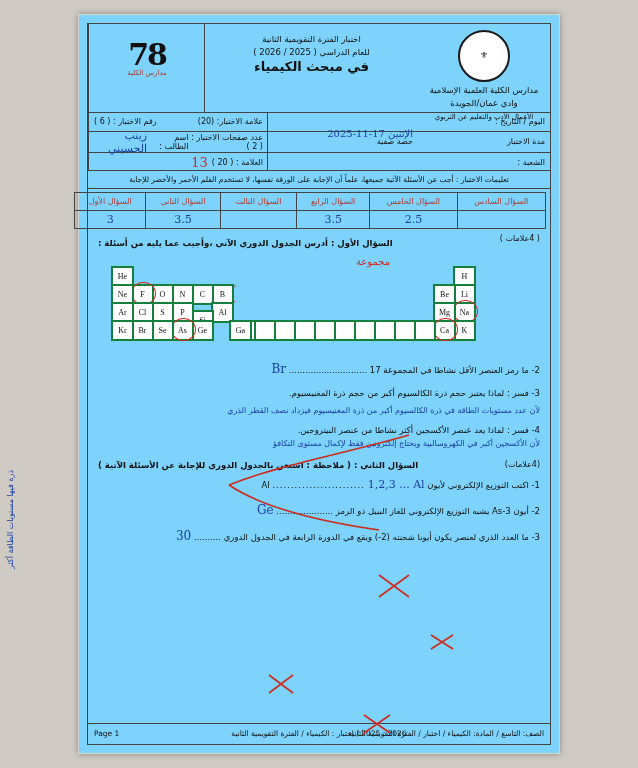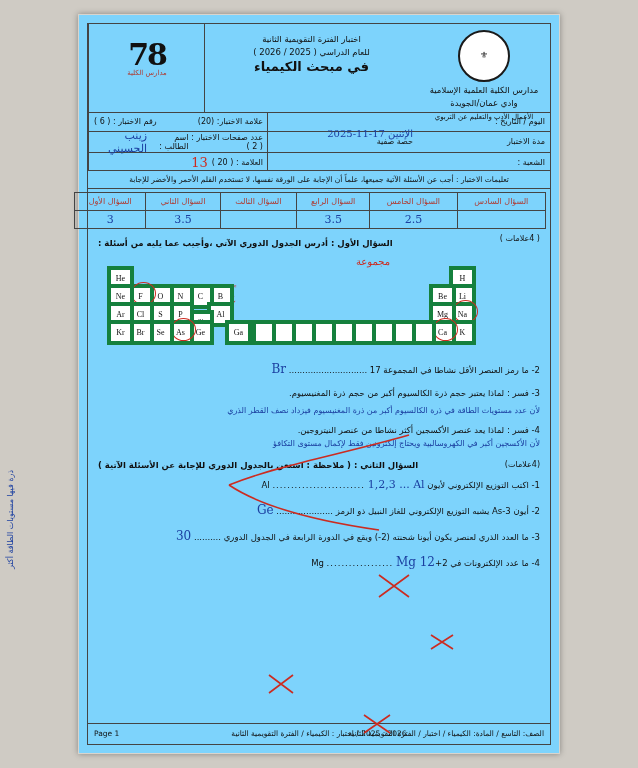--- a/index.html
+++ b/index.html
@@ -69,21 +69,21 @@
   
   .body{position:absolute;left:0;right:0;top:206px;bottom:22px;padding:2px 10px 0 10px;}
   .q-line{font-size:8.5px;color:#111;margin:4px 0;}
   .bold{font-weight:bold;}
   .dots{letter-spacing:1px;color:#111;}
   .mark-note{font-size:8px;color:#111;}
 
   
   .ptable{position:relative;margin:8px 0 4px 0;height:92px;}
   .ptable .cellbox{
-    position:absolute;width:19px;height:17px;border:4px solid #15803d;
+    position:absolute;width:19px;height:17px;border:2px solid #15803d;
     font-size:8px;display:flex;align-items:center;justify-content:center;
     color:#111;background:#fff;font-family:"Liberation Serif",serif;
   }
   .hl-red{color:#cc2b20;}
 
   
   .footer{position:absolute;left:0;right:0;bottom:0;height:20px;border-top:1px solid #444;font-size:7.5px;color:#111;}
   .footer .f-r{position:absolute;right:6px;top:5px;}
   .footer .f-c{position:absolute;left:50%;transform:translateX(-50%);top:5px;}
   .footer .f-l{position:absolute;left:6px;top:5px;}
@@ -281,26 +281,20 @@
         <span class="hand" style="font-size:12px;">Ge</span>
       </div>
 
       <div class="q-line" style="margin-top:12px;">
         <span>3-</span>
         <span>ما العدد الذري لعنصر يكون أيونا شحنته (2-) ويقع في الدورة الرابعة في الجدول الدوري</span>
         <span class="dots">..........</span>
         <span class="hand" style="font-size:12px;">30</span>
       </div>
 
-      <div class="q-line" style="margin-top:12px;">
-        <span>4-</span>
-        <span>ما عدد الإلكترونات في 2+Mg</span>
-        <span class="dots">..................</span>
-        <span class="hand" style="font-size:12px;">Mg 12</span>
-      </div>
 
     </div>
 
     <div class="footer">
       <span class="f-r">الصف: التاسع / المادة: الكيمياء / اختبار / الفترة التقويمية الثانية</span>
       <span class="f-c">2026 : 2025 / اختبار : الكيمياء / الفترة التقويمية الثانية</span>
       <span class="f-l">Page 1</span>
     </div>
 
   </div>

